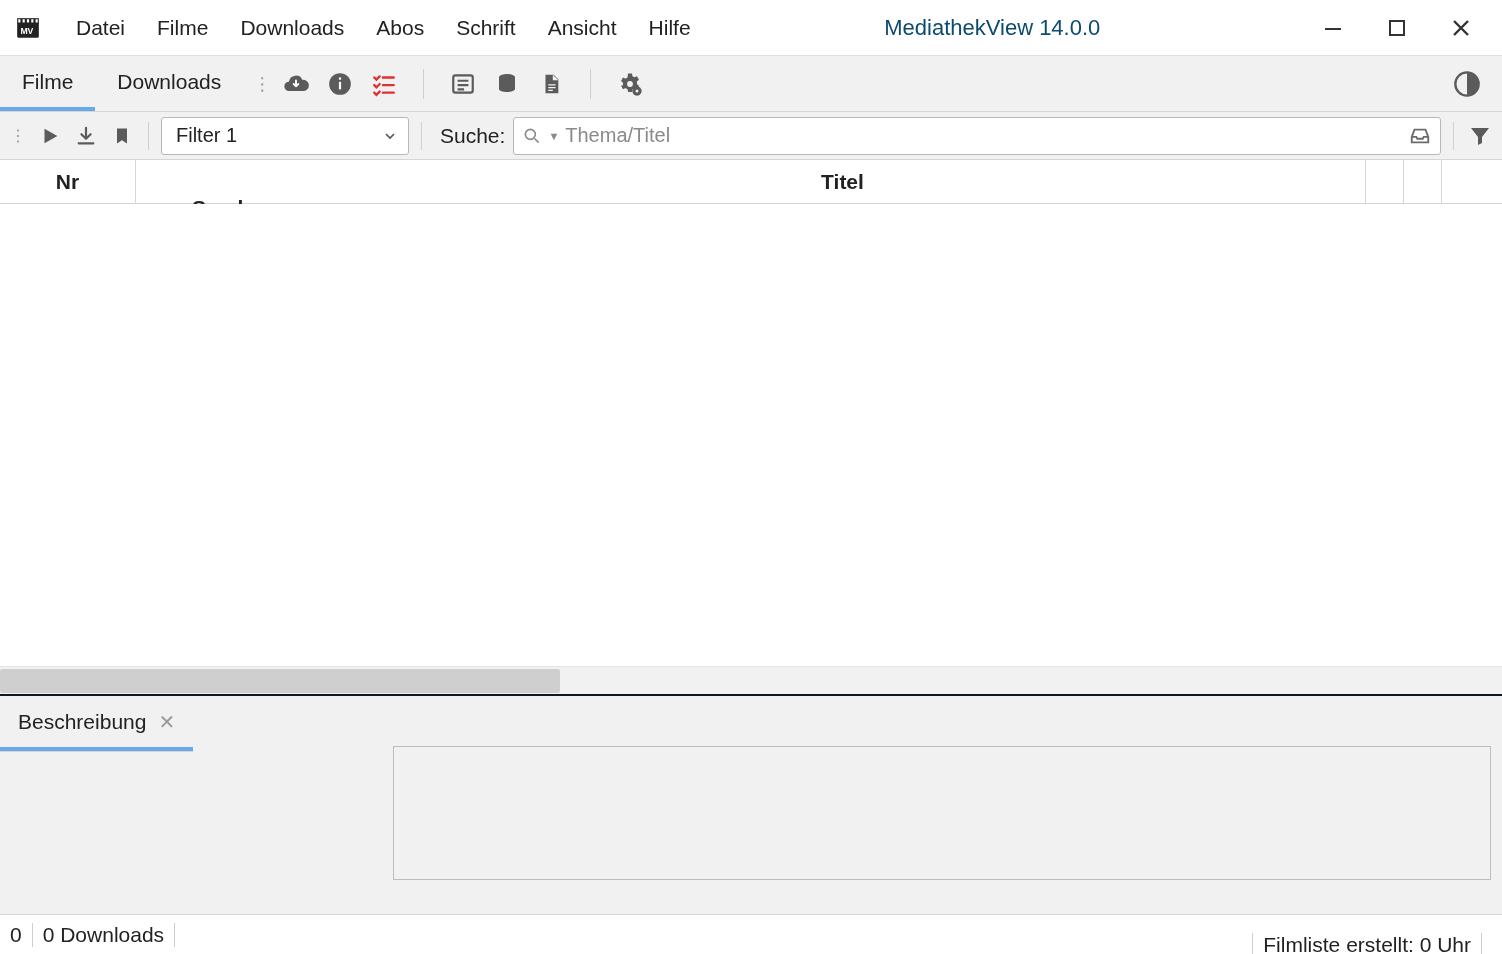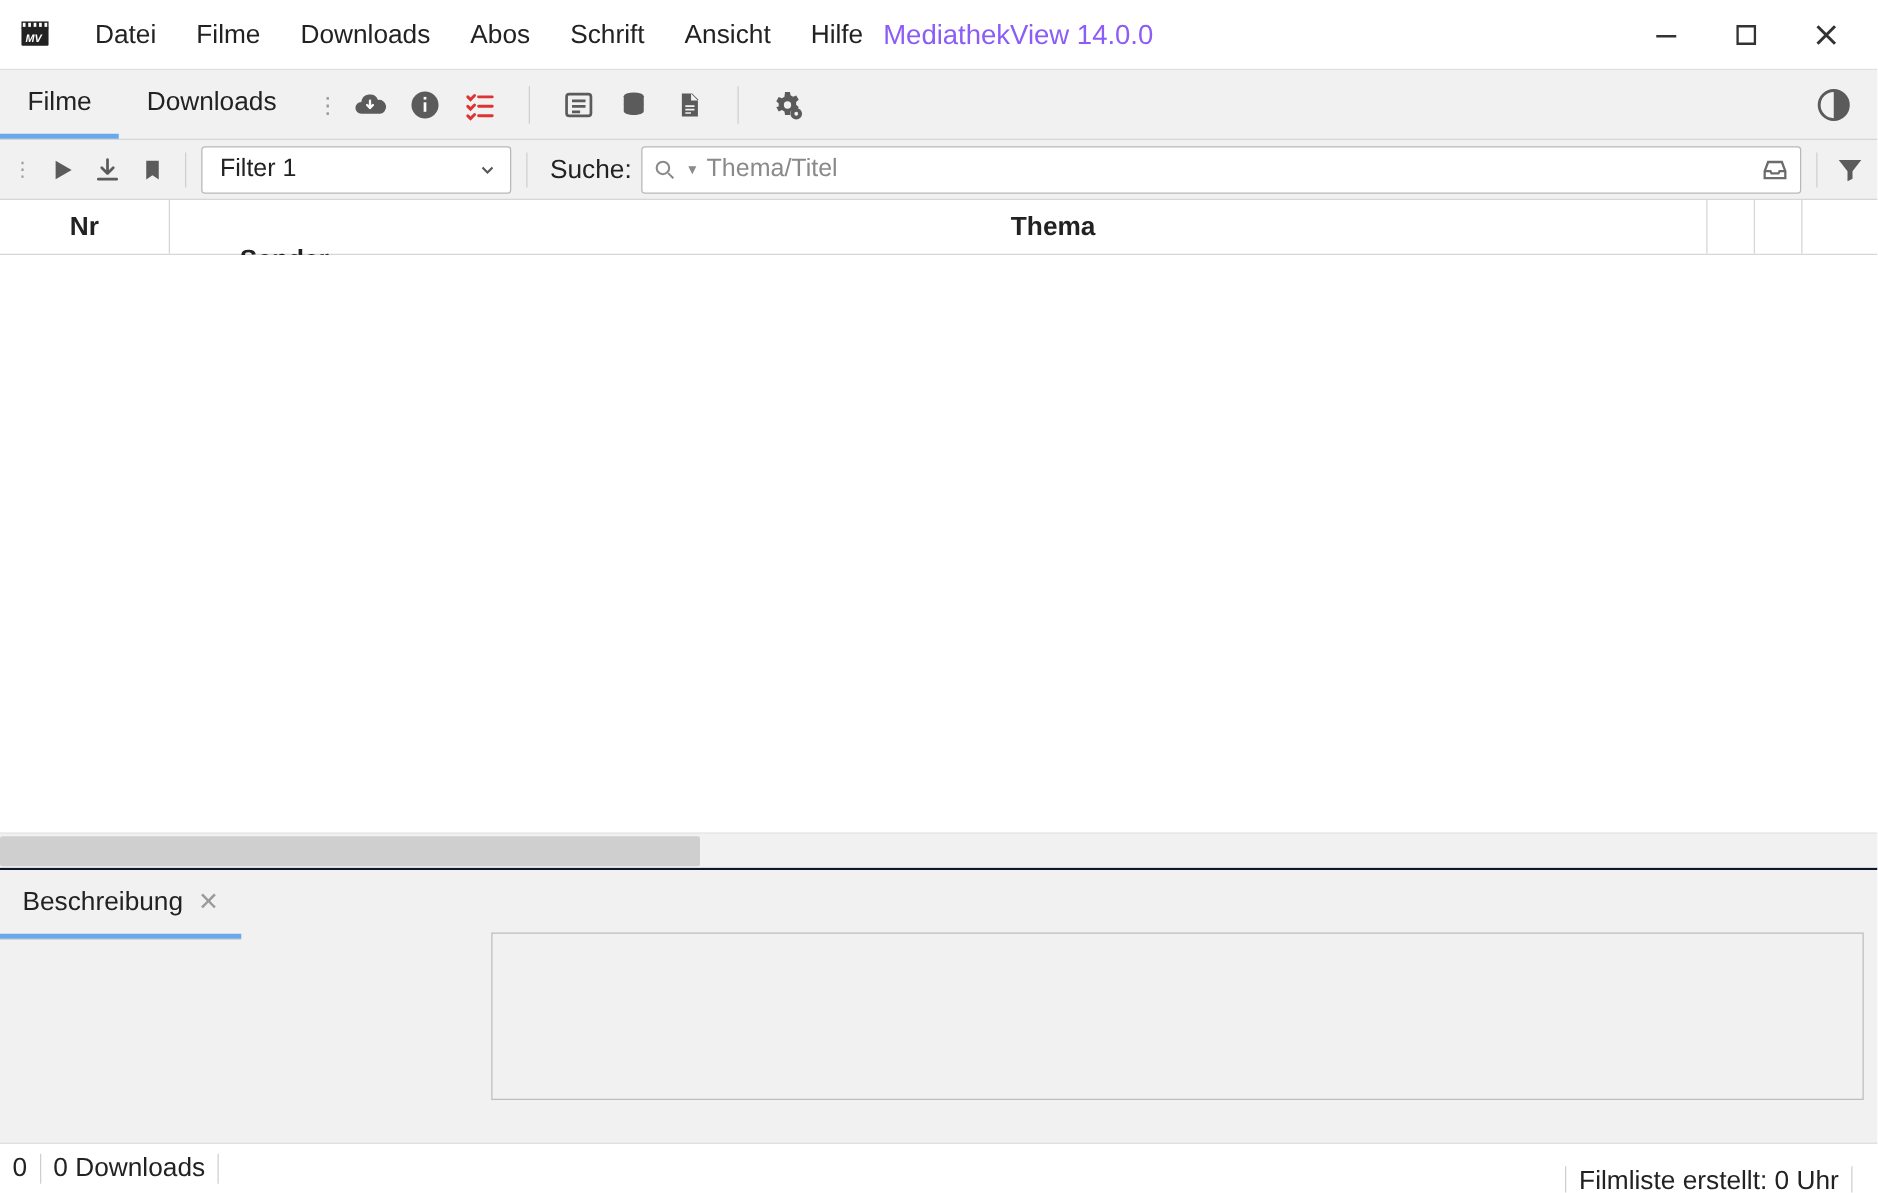--- a/index.html
+++ b/index.html
@@ -20,31 +20,32 @@
     display: flex;
     align-items: center;
     height: 56px;
     background: #fff;
     border-bottom: 1px solid #e0e0e0;
     padding: 0 8px;
   }
   .app-icon {
     width: 28px; height: 28px;
     margin: 0 18px 0 6px;
-    display: flex; align-items: center; justify-content: center; font-style: italic;
+    display: flex; align-items: flex-end; justify-content: center;
   }
   .menu-items { display: flex; gap: 0; }
   .menu-item {
     padding: 6px 16px;
     font-size: 21px;
     cursor: default;
   }
   .menubar-title {
     flex: 1;
-    color: #8b5cf6;
+    text-align: center;
+    color: #0c4a6e;
     font-size: 22px;
     padding-right: 40px;
   }
   .win-controls { display: flex; gap: 34px; align-items: center; padding-right: 18px; }
   .win-btn { width: 30px; height: 30px; display:flex; align-items:center; justify-content:center; color:#333; }
 
   
   .toolbar {
     display: flex;
     align-items: center;
@@ -310,21 +311,21 @@
   <div class="fb-icon">
     <svg width="24" height="24" viewBox="0 0 24 24" fill="#5b5b5b">
         <path d="M3 4h18l-7 9v6l-4 2v-8z"></path>
       </svg>
   </div>
 </div>
 
 <div class="table-header">
   <div class="th nr">Nr</div>
   <div class="th sender">Sender</div>
-  <div class="th titel">Thema</div>
+  <div class="th titel">Titel</div>
   <div class="th s1"></div>
   <div class="th s2"></div>
   <div class="th s3"></div>
 </div>
 
 <div class="table-body">
   <div class="hscroll-track">
     <div class="hscroll-thumb"></div>
   </div>
 </div>

